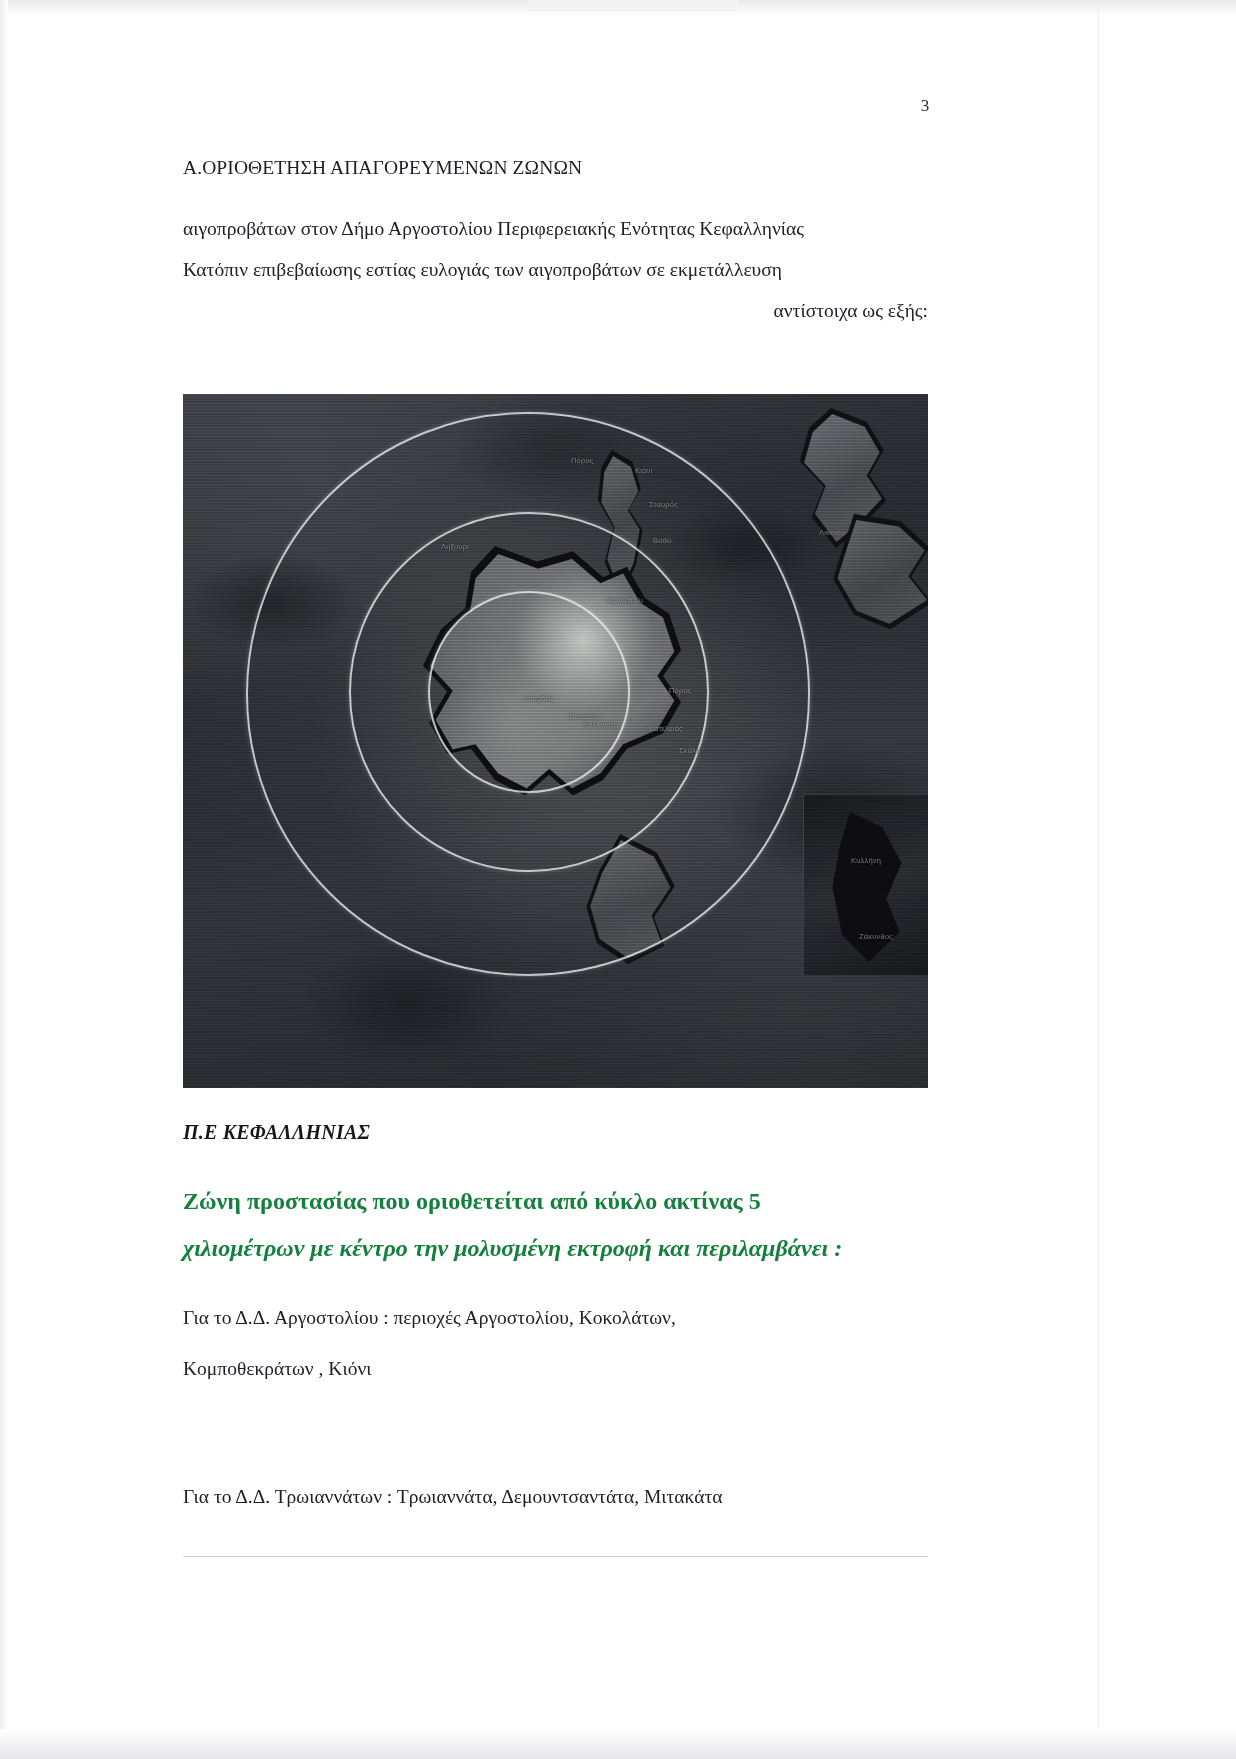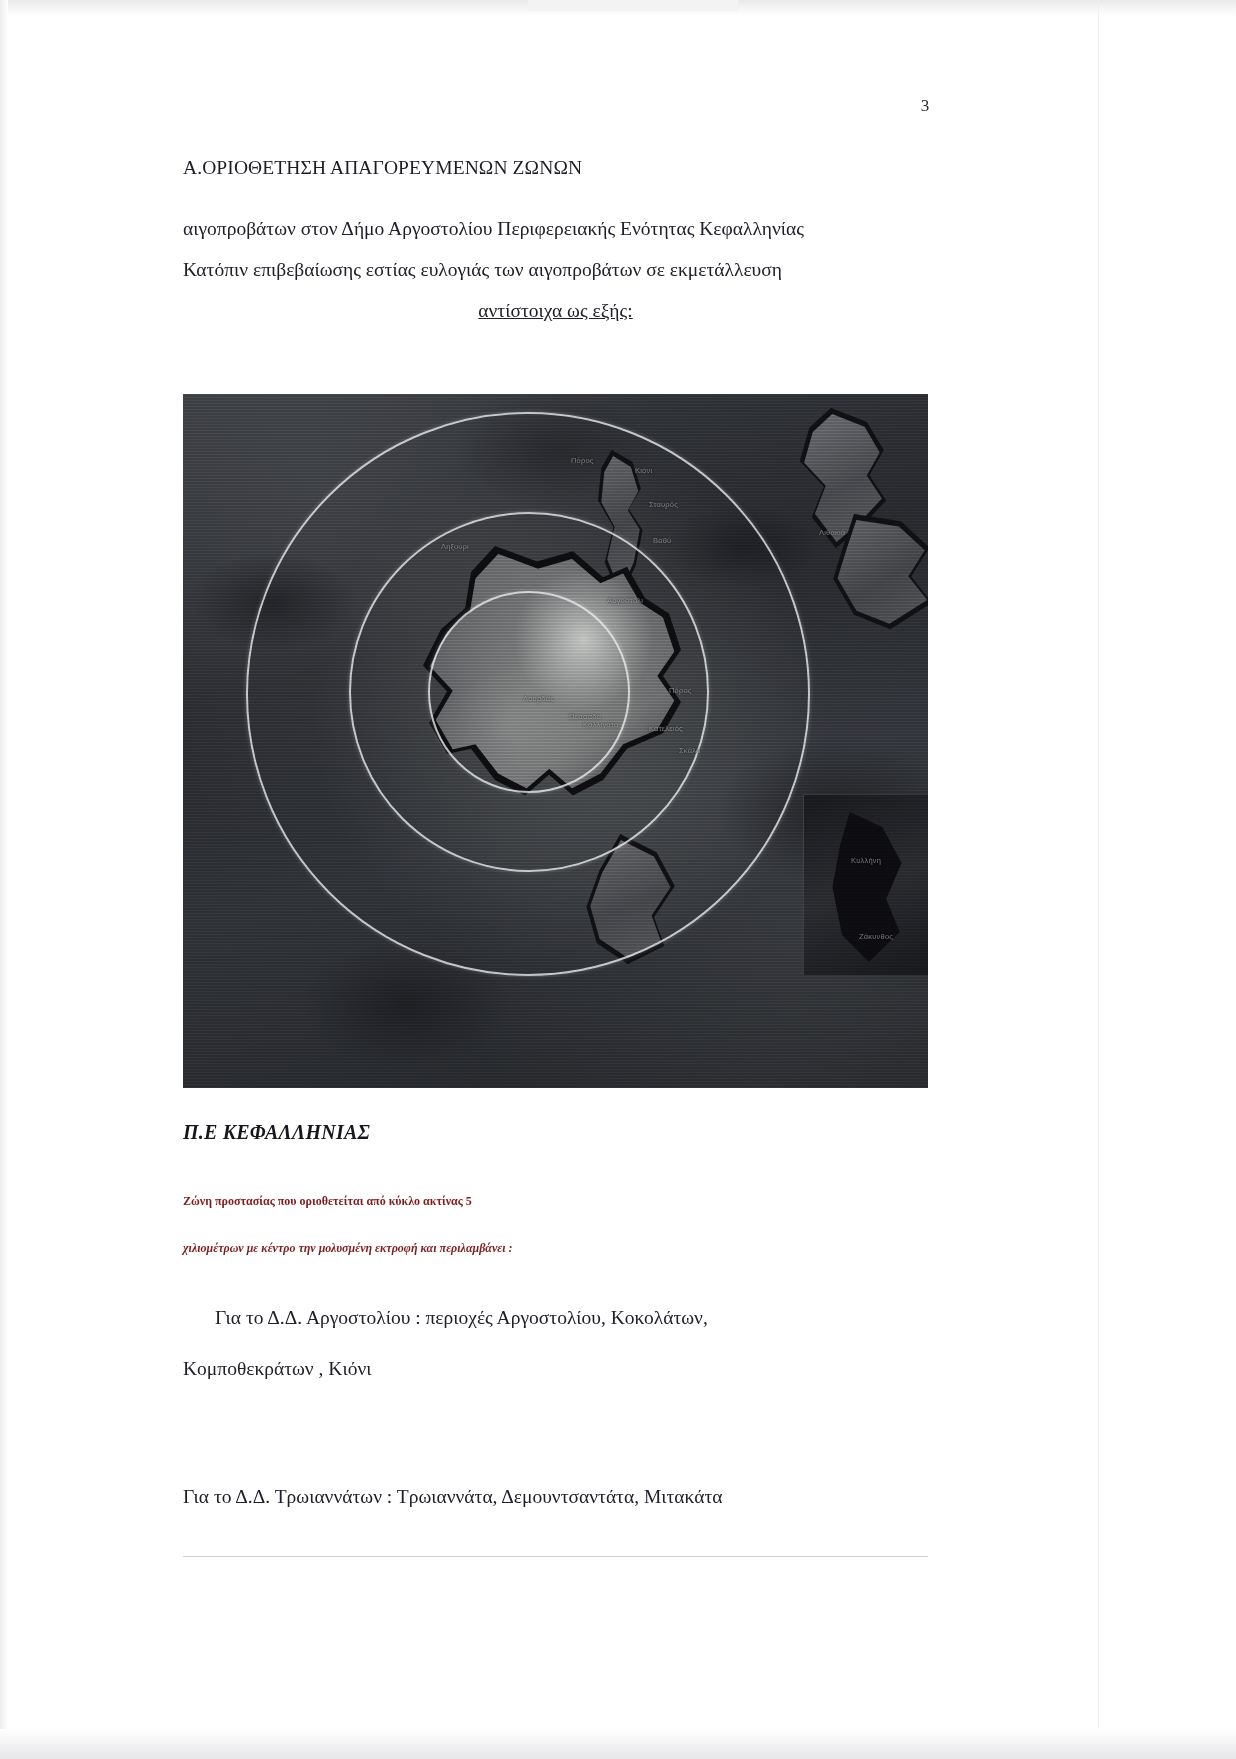--- a/index.html
+++ b/index.html
@@ -80,22 +80,21 @@
     left: 183px;
     top: 208px;
     width: 745px;
     font-size: 19.5px;
     line-height: 41px;
     color: #20202a;
     text-align: justify;
     text-justify: inter-word;
   }
   .intro .last-line {
-    text-align: center;
-    text-decoration: underline;
+    text-align: right;
   }
 
   
   .figure {
     position: absolute;
     left: 183px;
     top: 394px;
     width: 745px;
     height: 694px;
     overflow: hidden;
@@ -279,38 +278,38 @@
     font-size: 20px;
     color: #16161d;
     letter-spacing: .2px;
     white-space: nowrap;
   }
   .bold-para {
     position: absolute;
     left: 183px;
     top: 1178px;
     width: 745px;
-    font-size: 12px;
+    font-size: 24px;
     font-weight: bold;
     line-height: 47px;
-    color: #7f1d1d;
+    color: #15803d;
     text-align: justify;
     text-justify: inter-word;
   }
   .bold-para .line2 { text-align: left; font-style: italic; }
 
   .list-line {
     position: absolute;
     left: 183px;
     width: 745px;
     font-size: 19.5px;
     line-height: 41px;
     color: #20202a;
   }
-  .justified { text-align: justify; text-justify: inter-word; margin-left: 32px; }
+  .justified { text-align: justify; text-justify: inter-word; }
 
   .rule {
     position: absolute;
     left: 183px;
     top: 1556px;
     width: 745px;
     height: 1px;
     background: #cfcfd4;
   }
 </style>

